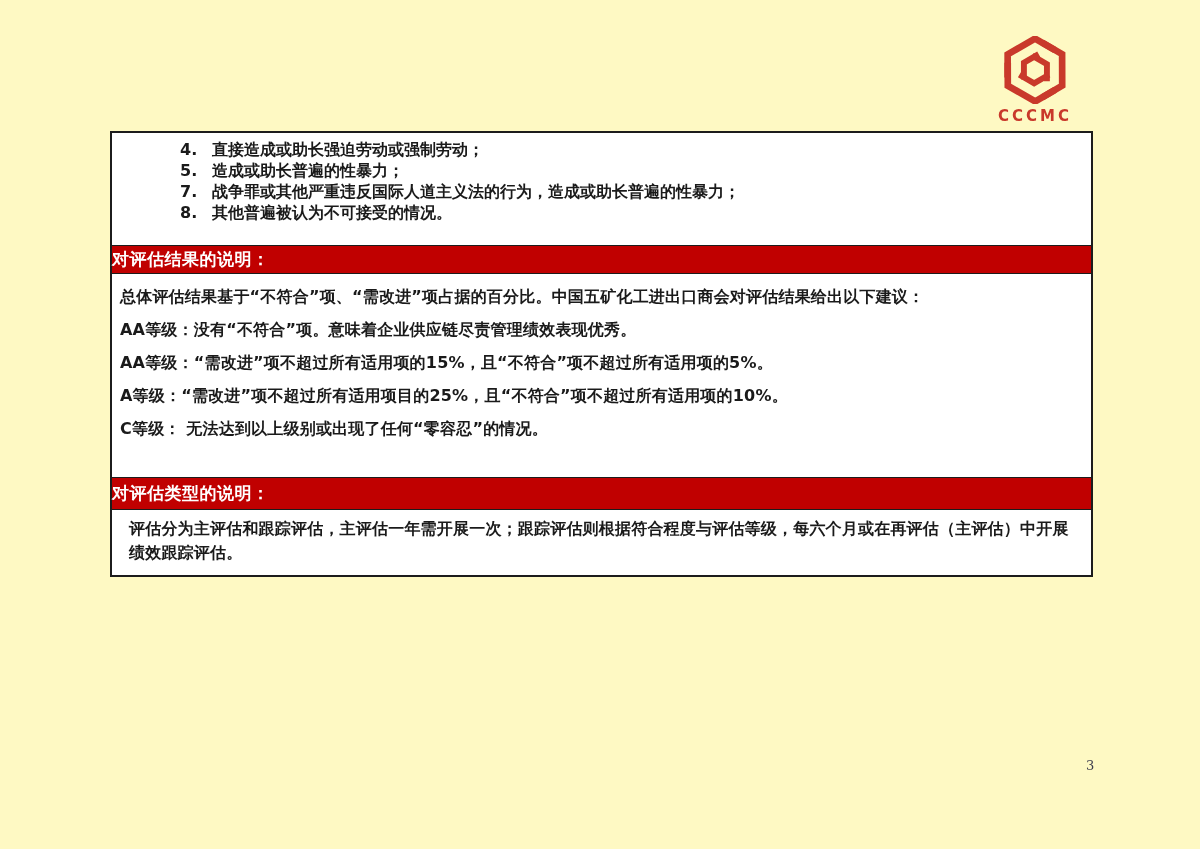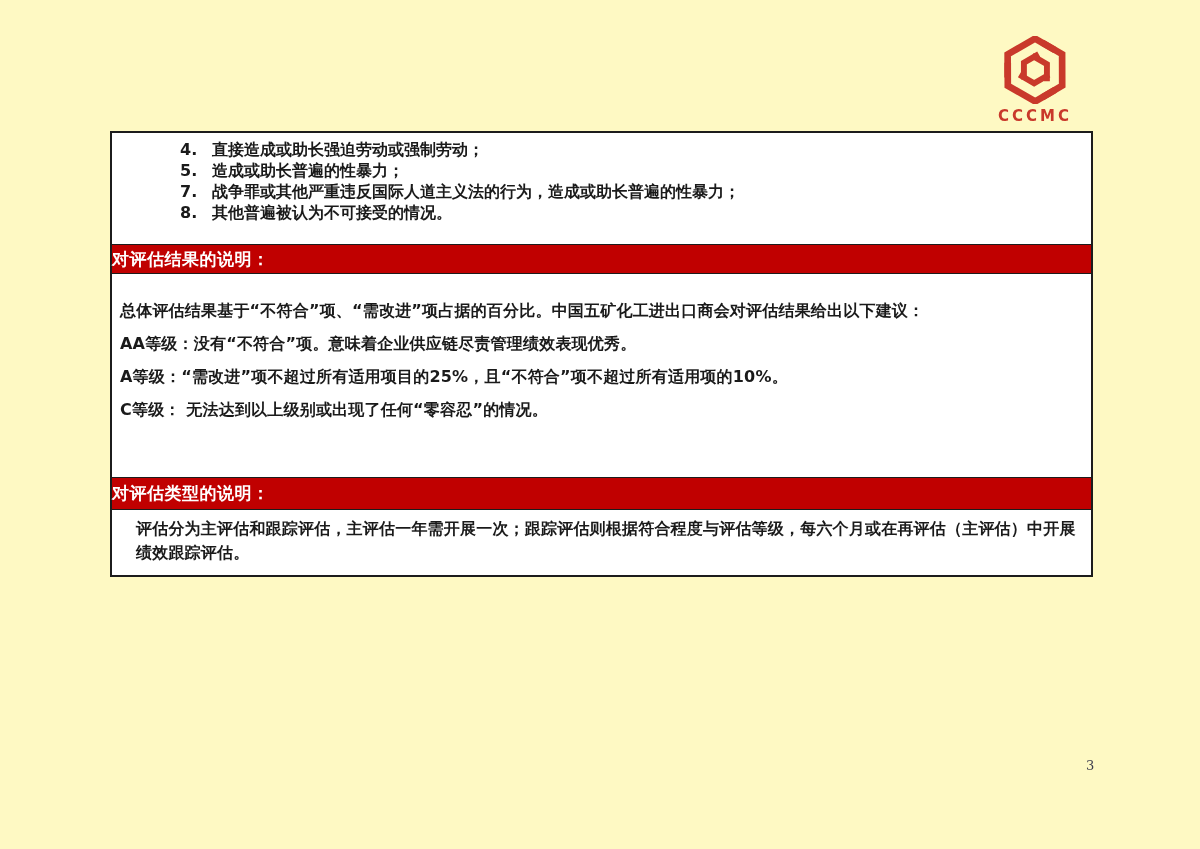--- a/index.html
+++ b/index.html
@@ -71,34 +71,34 @@
     align-items: center;
     border-top: 1px solid #1c1c1c;
     border-bottom: 1px solid #1c1c1c;
     letter-spacing: 0.5px;
   }
   .redbar1 { height: 30px; }
   .redbar2 { height: 33px; }
 
   .results-cell {
     height: 204px;
-    padding: 20px 8px 0 8px;
+    padding: 6px 8px 0 8px;
     font-size: 16px;
     font-weight: bold;
   }
   .results-cell p {
     margin: 0;
     line-height: 33px;
     white-space: nowrap;
     letter-spacing: 0.2px;
   }
 
   .type-cell {
     height: 65px;
-    padding: 7px 10px 0 24px;
+    padding: 7px 10px 0 17px;
     font-size: 16px;
     font-weight: bold;
   }
   .type-cell p {
     margin: 0;
     line-height: 24px;
     letter-spacing: 0.2px;
   }
 
   .page-number {
@@ -148,20 +148,21 @@
       </div>
     </div>
 
     <div class="row redbar redbar1">
       <span>对评估结果的说明：</span>
     </div>
 
     <div class="row results-cell">
       <p>总体评估结果基于“不符合”项、“需改进”项占据的百分比。中国五矿化工进出口商会对评估结果给出以下建议：</p>
       <p>AA等级：没有“不符合”项。意味着企业供应链尽责管理绩效表现优秀。</p>
+      <p>AA等级：“需改进”项不超过所有适用项的15%，且“不符合”项不超过所有适用项的5%。</p>
       <p>A等级：“需改进”项不超过所有适用项目的25%，且“不符合”项不超过所有适用项的10%。</p>
       <p>C等级： 无法达到以上级别或出现了任何“零容忍”的情况。</p>
     </div>
 
     <div class="row redbar redbar2">
       <span>对评估类型的说明：</span>
     </div>
 
     <div class="row type-cell">
       <p>评估分为主评估和跟踪评估，主评估一年需开展一次；跟踪评估则根据符合程度与评估等级，每六个月或在再评估（主评估）中开展绩效跟踪评估。</p>

